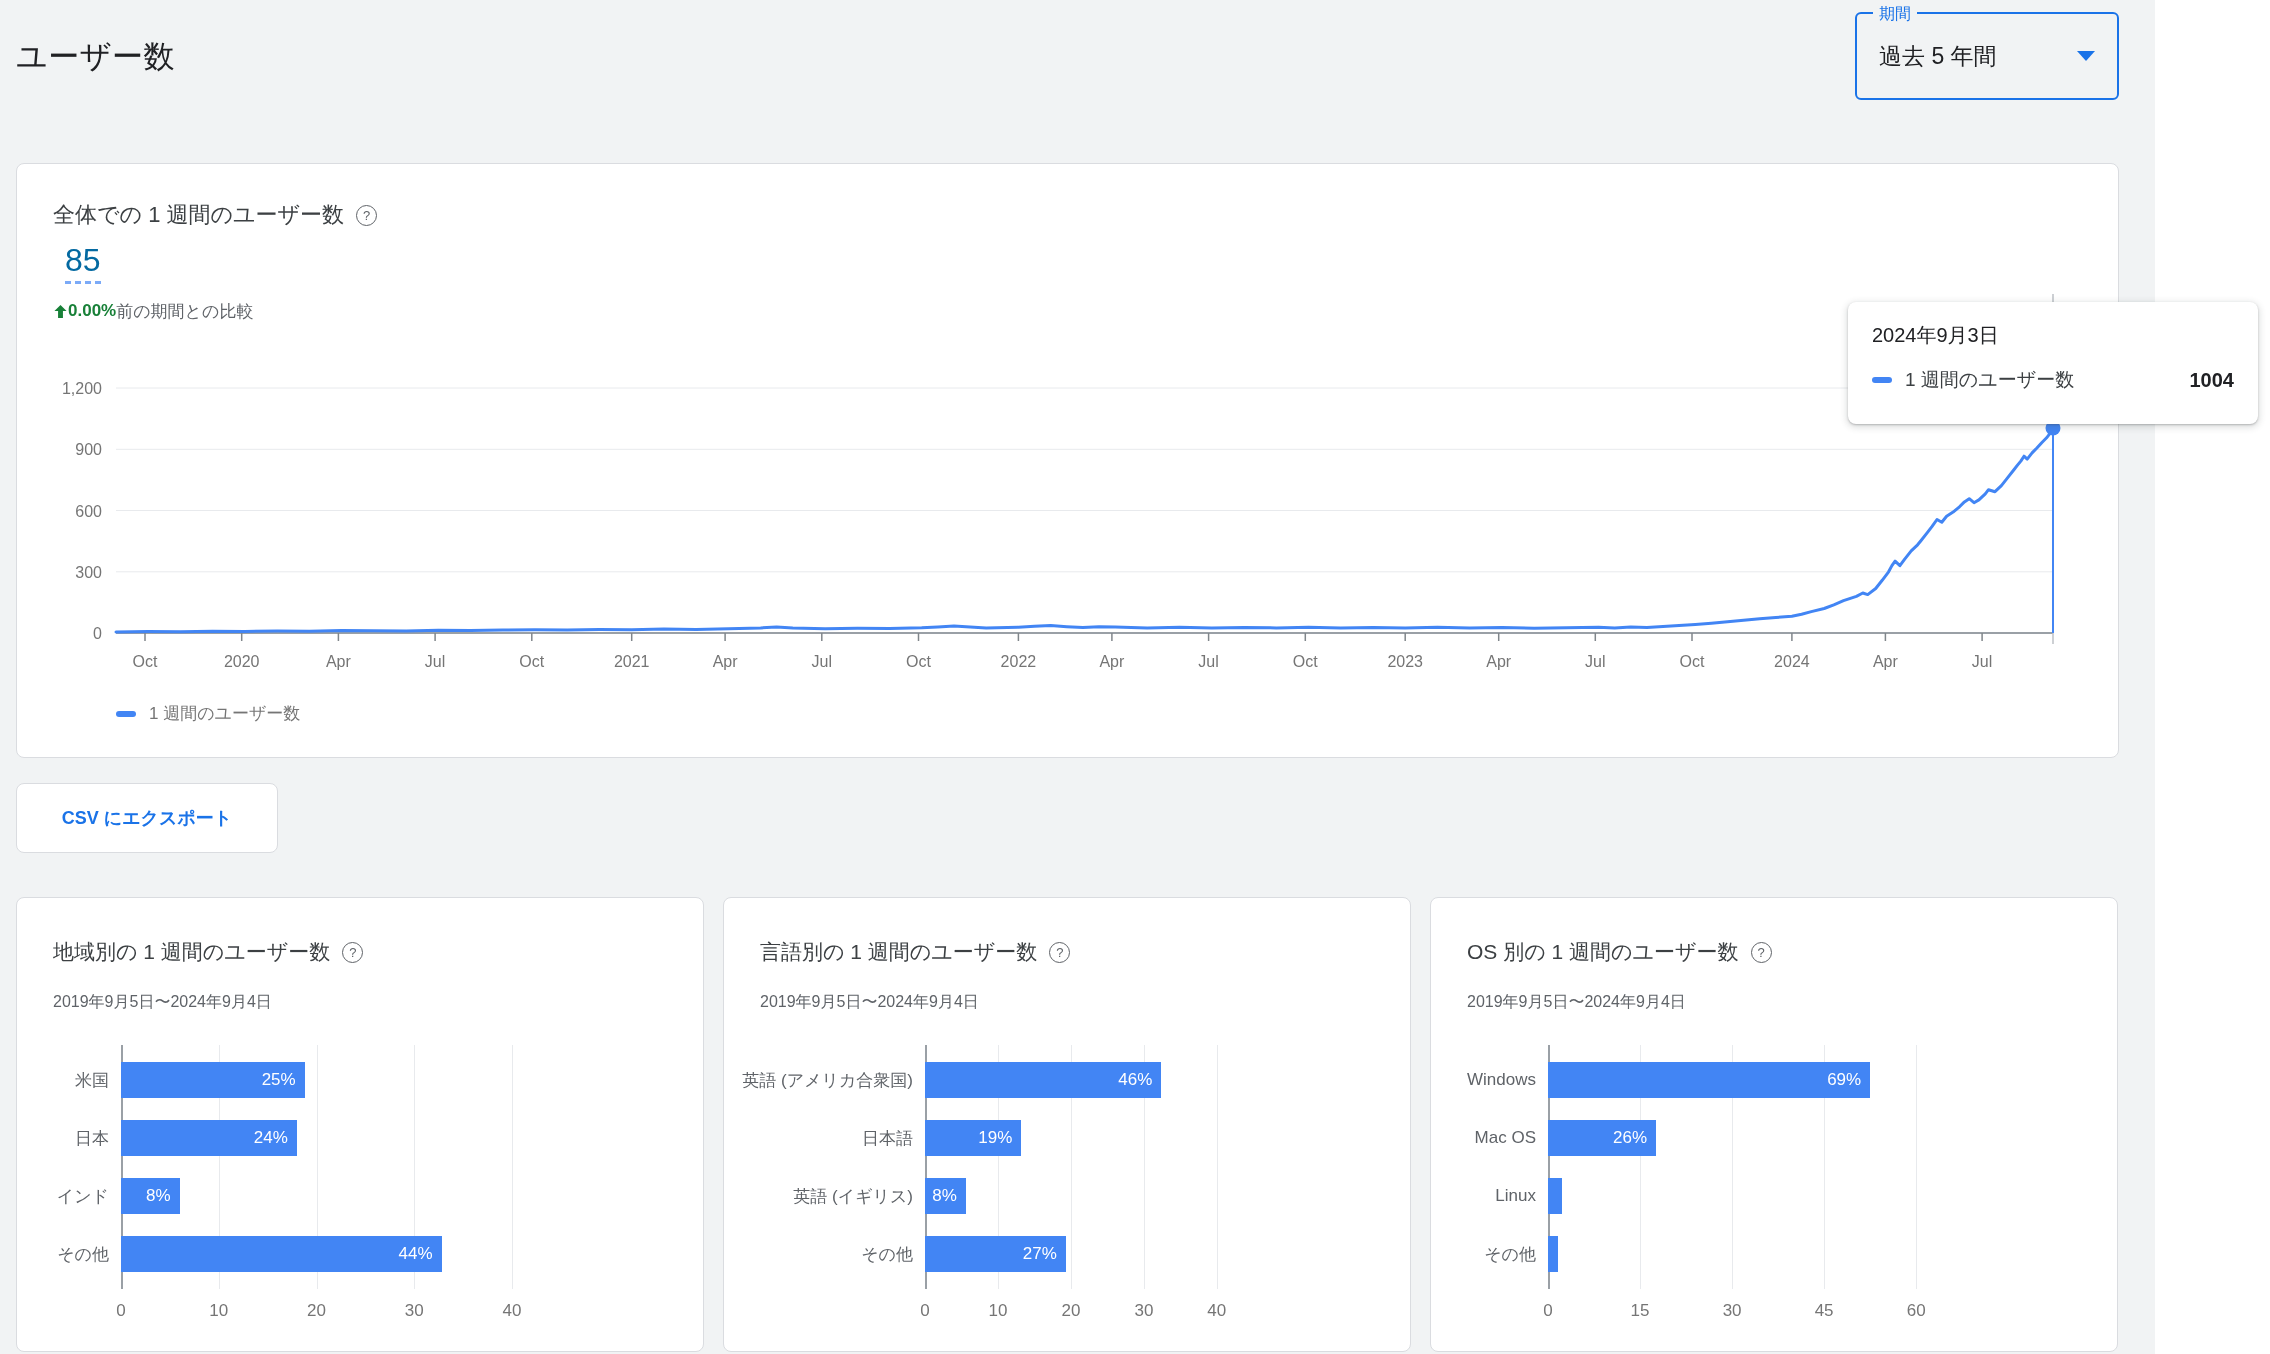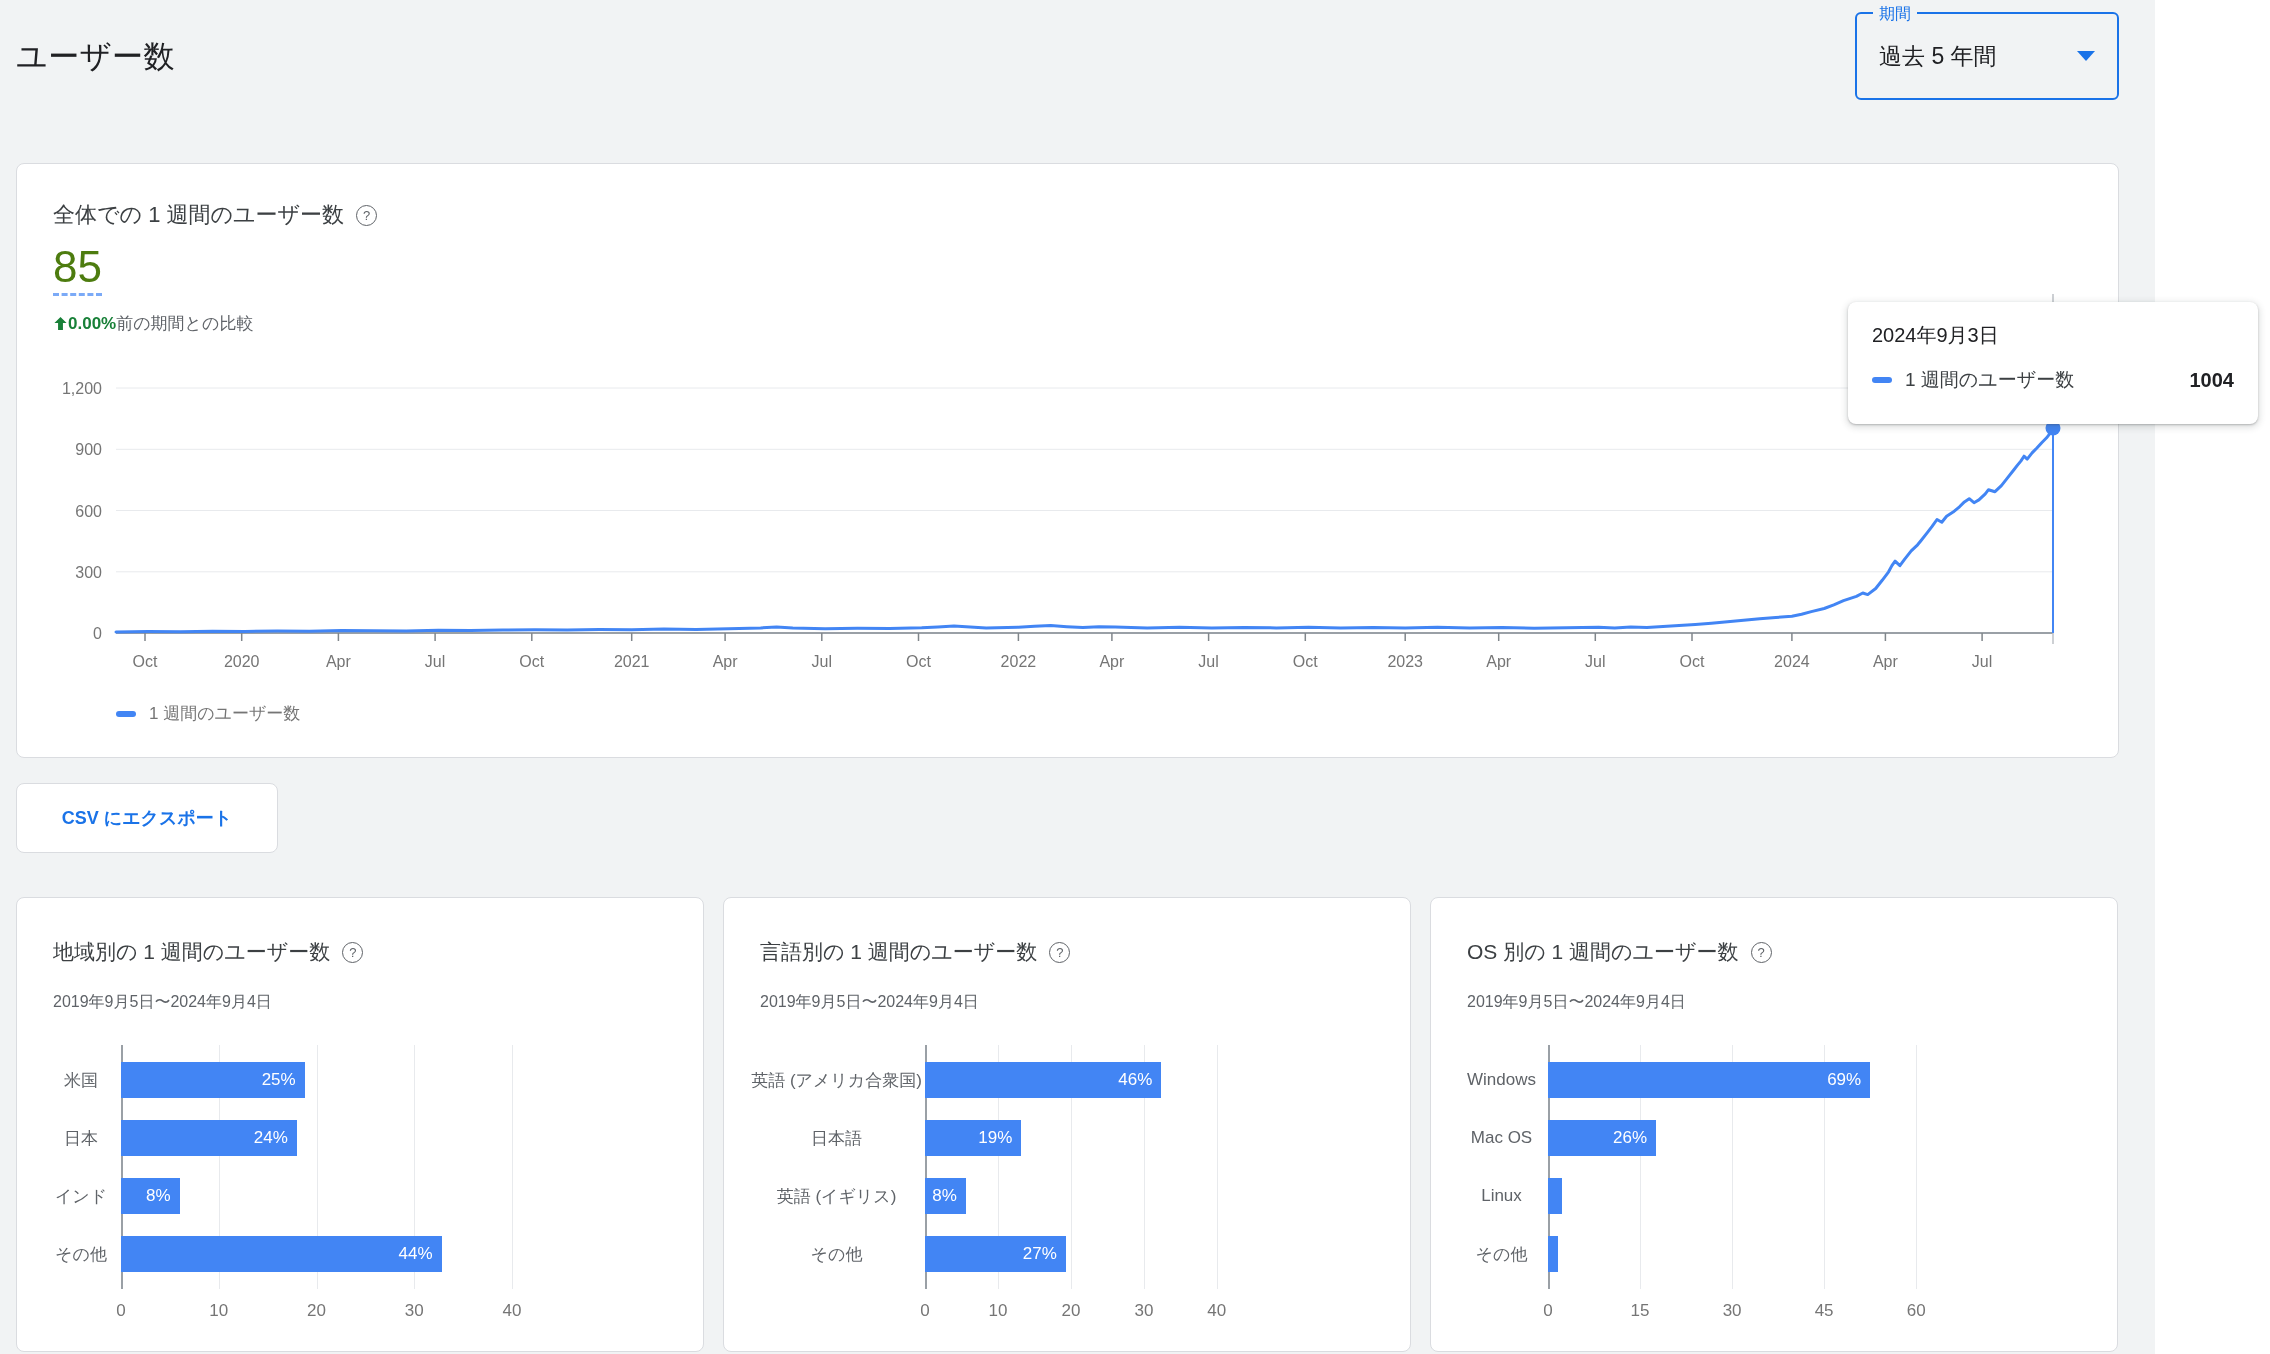--- a/index.html
+++ b/index.html
@@ -17,22 +17,22 @@
   .caret { width:0; height:0; border-left:9px solid transparent; border-right:9px solid transparent; border-top:10px solid #1a73e8; }
 
   
   .card { background:#ffffff; border:1px solid #dadce0; border-radius:8px; }
   .main-card { position:relative; margin-left:16px; width:2103px; height:595px; }
   .card-title-row { display:flex; align-items:center; gap:12px; }
   .card-title { font-size:22px; color:#3c4043; font-weight:400; }
   .help-icon { width:21px; height:21px; border:1.5px solid #5f6368; border-radius:50%; color:#5f6368;
                font-size:13px; display:flex; align-items:center; justify-content:center; cursor:pointer; flex:0 0 auto; }
   .main-card-inner { padding:36px 0 0 36px; }
-  .big-number { display:inline-block; font-size:44px; color:#4d7c0f; margin-top:14px;
-                border-bottom:3px dashed #7baaf7; padding-bottom:3px; line-height:1.05; }
+  .big-number { display:inline-block; font-size:32px; color:#0369a1; margin-top:14px;
+                border-bottom:3px dashed #7baaf7; padding-bottom:3px; line-height:1.05;margin-left:12px; }
   .delta-row { display:flex; align-items:center; margin-top:16px; font-size:17px; }
   .delta-pct { color:#188038; font-weight:700; }
   .delta-caption { color:#5f6368; }
   .line-svg { position:absolute; left:0; top:0; width:2101px; height:593px; }
   .ax { font-size:16px; fill:#757575; font-family:"Liberation Sans", sans-serif; }
   .legend { position:absolute; left:99px; top:538px; display:flex; align-items:center; gap:13px; }
   .legend-dash { width:20px; height:6px; border-radius:3px; background:#4285f4; }
   .legend-label { font-size:17px; color:#757575; }
 
   
@@ -47,21 +47,21 @@
   .export-btn { display:block; margin:25px 0 0 16px; width:262px; height:70px; background:#fff; border:1px solid #dadce0;
                 border-radius:8px; color:#1a73e8; font-size:18px; font-weight:700; font-family:"Liberation Sans", sans-serif;
                 cursor:pointer; }
 
   
   .cards-row { display:flex; gap:19px; margin:44px 0 0 16px; }
   .mini-card { width:688px; height:455px; padding:40px 0 0 36px; }
   .mini-title { font-size:21px; color:#3c4043; font-weight:400; }
   .mini-subtitle { font-size:16px; color:#5f6368; margin-top:26px; }
   .mini-chart { display:flex; margin-top:38px; position:relative; }
-  .mini-labels { display:flex; flex-direction:column;align-items:center; }
+  .mini-labels { display:flex; flex-direction:column; }
   .mini-label { height:58px; display:flex; align-items:center; justify-content:flex-end; padding-right:12px;
                 font-size:17px; color:#5f6368; white-space:nowrap; }
   .bars-region { position:relative; height:232px; }
   .vgrid { position:absolute; top:-6px; height:244px; width:1px; background:#e8eaed; }
   .vgrid.zero { width:2px; background:#9aa0a6; }
   .bar-row { position:absolute; left:0; height:36px; background:#4285f4; display:flex; align-items:center;
              justify-content:flex-end; cursor:pointer; }
   .bar-pct { color:#ffffff; font-size:17px; padding-right:9px; }
   .tick-label { position:absolute; top:250px; transform:translateX(-50%); font-size:17px; color:#757575; }
 </style>

